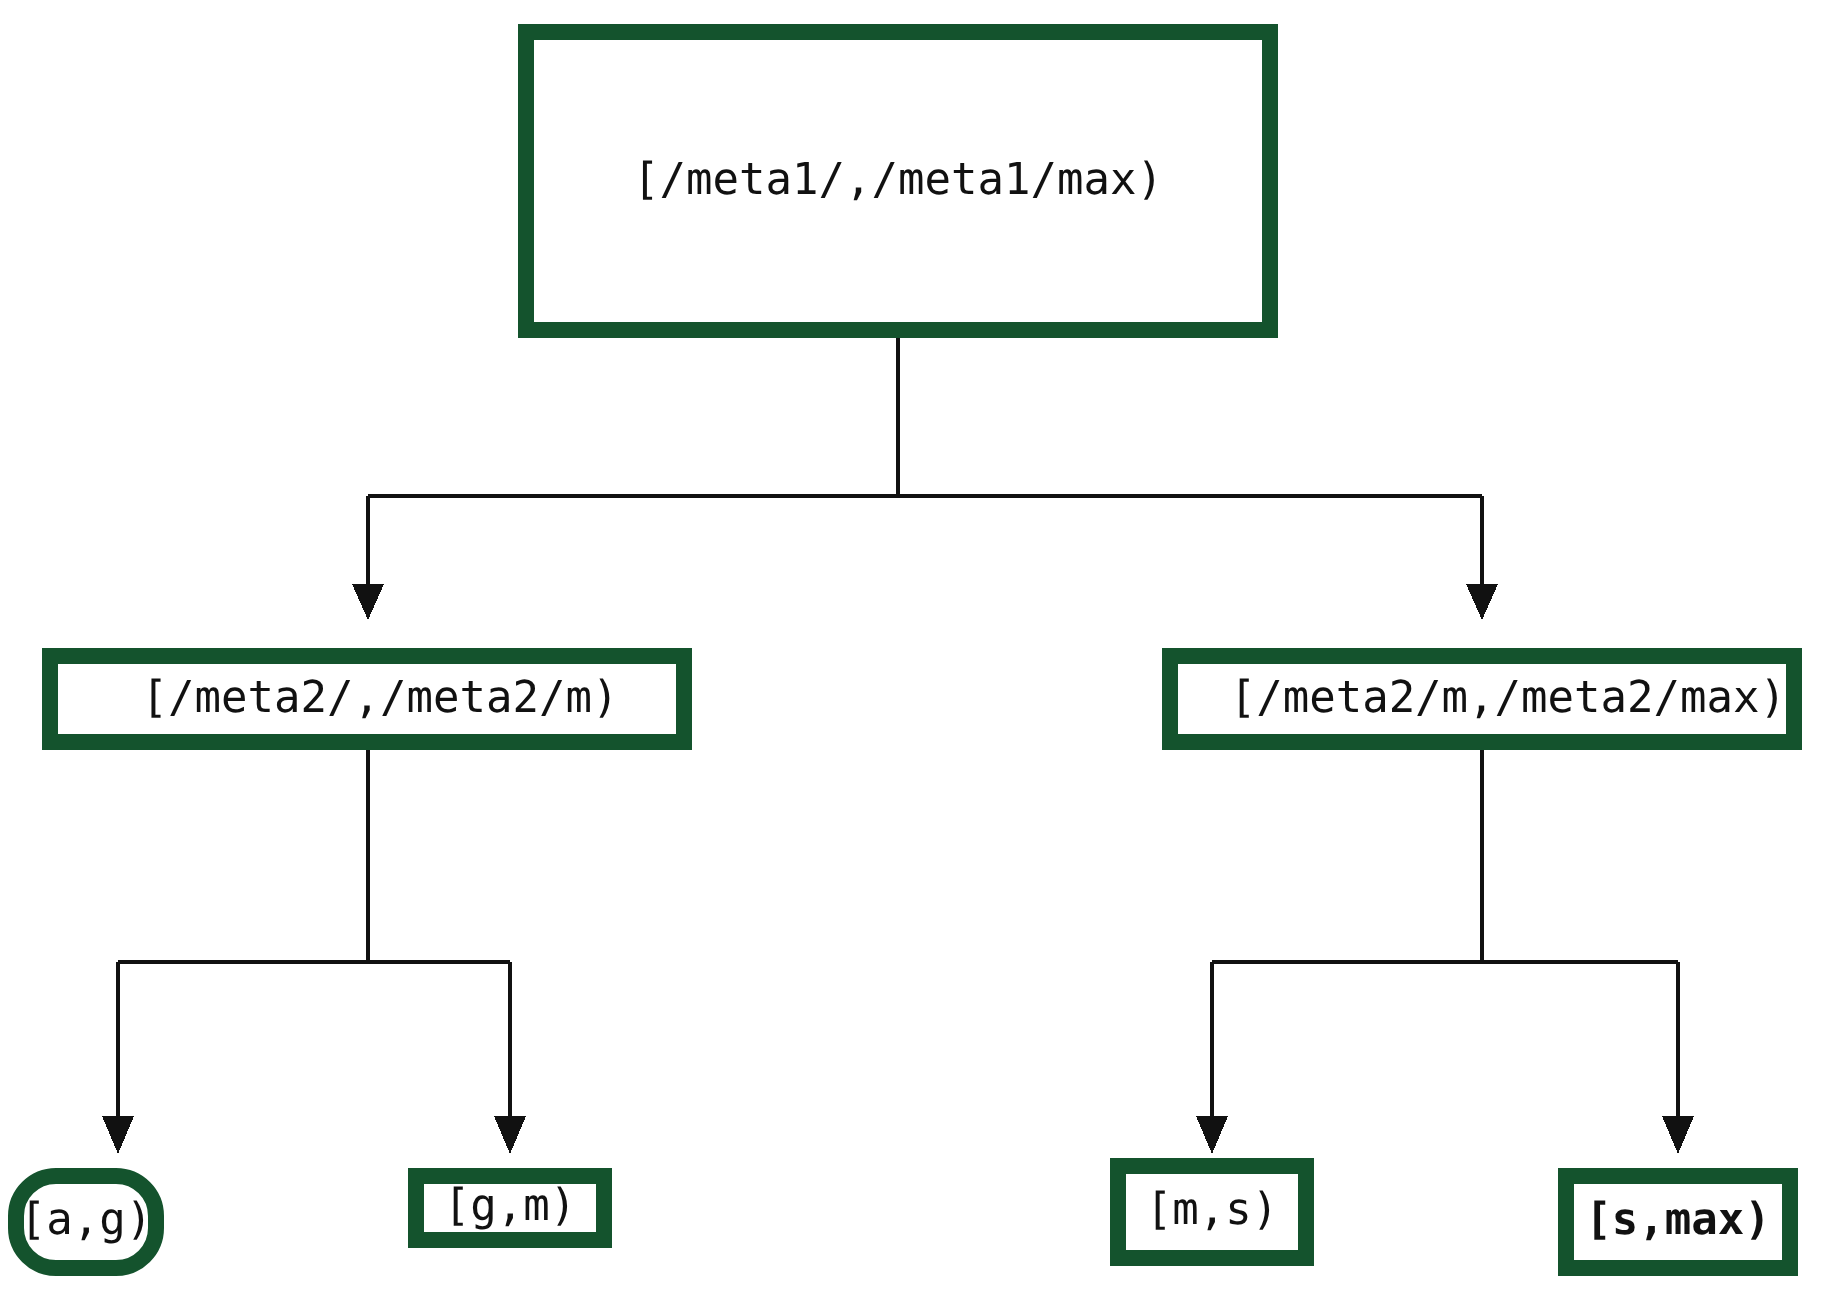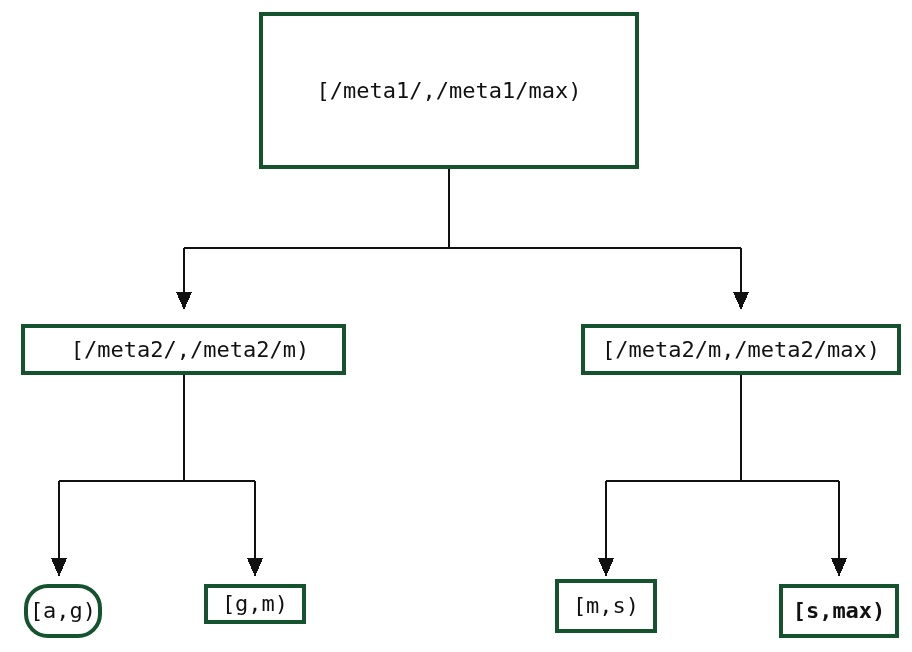--- a/index.html
+++ b/index.html
@@ -19,33 +19,33 @@
   .edges {
     position: absolute;
     left: 0;
     top: 0;
     width: 912px;
     height: 652px;
   }
   .node {
     position: absolute;
     box-sizing: border-box;
-    border: 4px solid #14532d;
+    border: 8px solid #14532d;
     background: #ffffff;
     display: flex;
     align-items: center;
     justify-content: center;
     font-size: 22px;
     line-height: 1;
     white-space: nowrap;
   }
   .node-root  { left: 259px; top: 12px;  width: 380px; height: 157px; }
   .node-mid-l { left: 21px;  top: 324px; width: 325px; height: 51px; padding-left: 13px; }
-  .node-mid-r { left: 581px; top: 324px; width: 320px; height: 51px; }
-  .node-leaf-1 { left: 24px;   top: 584px; width: 78px; height: 54px; border-radius: 24px; }
+  .node-mid-r { left: 581px; top: 324px; width: 320px; height: 51px; justify-content: flex-end; }
+  .node-leaf-1 { left: 4px;   top: 584px; width: 78px; height: 54px; border-radius: 24px; }
   .node-leaf-2 { left: 204px; top: 584px; width: 102px; height: 40px; }
   .node-leaf-3 { left: 555px; top: 579px; width: 102px; height: 54px; }
   .node-leaf-4 { left: 779px; top: 584px; width: 120px; height: 54px; font-weight: bold; }
 </style>
 </head>
 <body>
 
 <div class="canvas">
 
   <svg class="edges" width="912" height="652" viewBox="0 0 912 652" shape-rendering="crispEdges">

